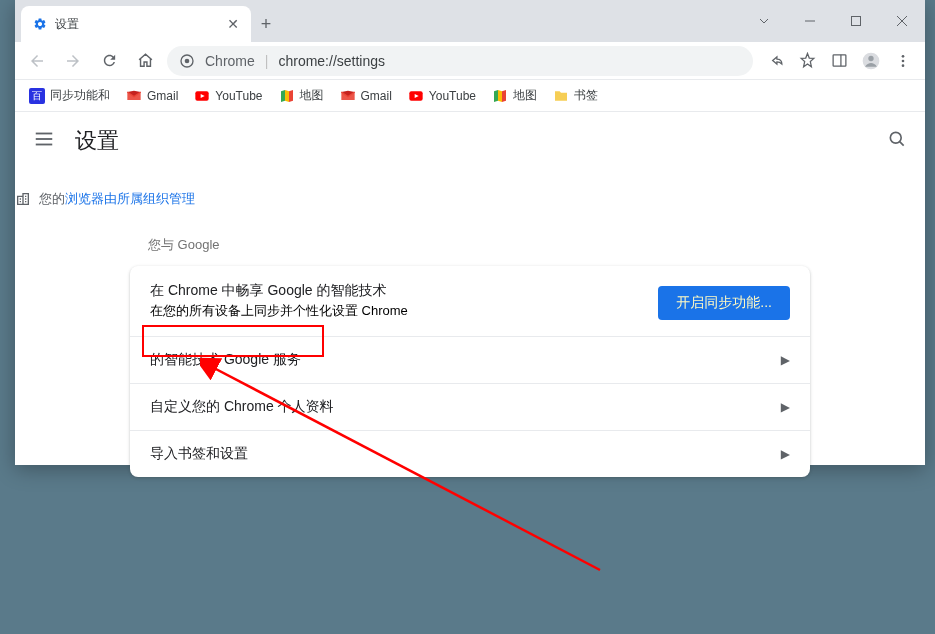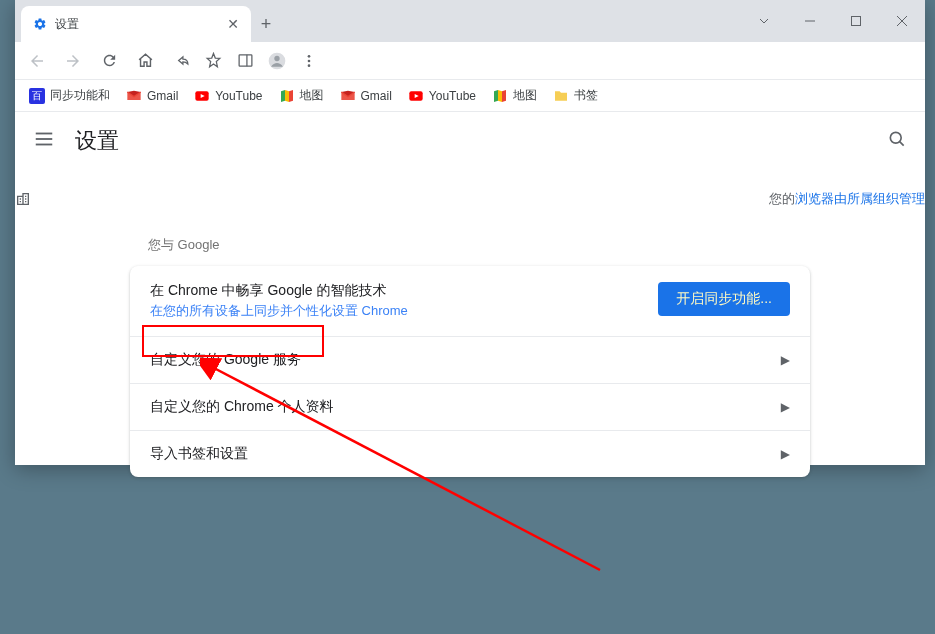--- a/index.html
+++ b/index.html
@@ -22,27 +22,27 @@
     .toolicons { display:flex; gap:4px; align-items:center; }
     .bookmarks { height:32px; display:flex; align-items:center; padding:0 8px; gap:4px; background:#fff; border-bottom:1px solid #e8eaed; }
     .bm { display:flex; align-items:center; gap:5px; padding:0 6px; font-size:12px; color:#3c4043; cursor:pointer; height:28px; border-radius:4px; }
     .bm-ico { width:16px; height:16px; display:flex; align-items:center; justify-content:center; }
     .content { height:calc(100% - 112px); background:#fff; }
     .settings-header { height:58px; display:flex; align-items:center; padding:0 18px; border-bottom:1px solid transparent; }
     .ham { width:24px; cursor:pointer; color:#5f6368; }
     .settings-title { font-size:22px; margin-left:18px; color:#202124; }
     .search-ico { margin-left:auto; cursor:pointer; color:#5f6368; }
     .content-inner { padding-top:20px; }
-    .managed { text-align:center; font-size:13px; color:#5f6368; display:flex; align-items:center; justify-content:space-between; gap:8px; }
+    .managed { text-align:center; font-size:13px; color:#5f6368; display:flex; align-items:center; justify-content:flex-start; gap:8px; }
     .managed a { color:#1a73e8; text-decoration:none; }
     .section-label { width:680px; margin:28px auto 12px; font-size:13px; color:#737373; padding-left:18px; }
     .card { width:680px; margin:0 auto; background:#fff; border-radius:8px; box-shadow:0 1px 2px rgba(60,64,67,.2),0 1px 3px 1px rgba(60,64,67,.1); }
-    .card-top { display:flex; align-items:flex-start; padding:16px 20px; }
+    .card-top { display:flex; align-items:flex-end; padding:16px 20px; }
     .card-top-text .t1 { font-size:14px; color:#202124; }
-    .card-top-text .t2 { font-size:13px; color:#3b82f6; margin-top:2px; }
+    .card-top-text .t2 { font-size:13px; color:#000000; margin-top:2px; }
     .btn-blue { margin-left:auto; background:#1a73e8; color:#fef9c3; border:none; border-radius:4px; padding:8px 18px; font-size:14px; cursor:pointer; }
     .row { display:flex; align-items:center; padding:14px 20px; border-top:1px solid #e8eaed; font-size:14px; color:#202124; cursor:pointer; }
     .row .chev { margin-left:auto; color:#5f6368; font-size:12px; }
     .highlight-box { position:absolute; border:2px solid red; pointer-events:none; }
     .arrow-svg { position:absolute; pointer-events:none; }
     .baidu-ico { width:16px; height:16px; background:#2932e1; color:#fff; font-size:10px; display:flex; align-items:center; justify-content:center; border-radius:2px; }
   </style>
 </head>
 <body>
 
@@ -96,20 +96,29 @@
     <div class="navicon">
         <svg width="17" height="17" viewBox="0 0 24 24" fill="currentColor">
           <path d="M17.65 6.35C16.2 4.9 14.21 4 12 4c-4.42 0-8 3.58-8 8s3.58 8 8 8c3.73 0 6.84-2.55 7.73-6h-2.08c-.82 2.33-3.04 4-5.65 4-3.31 0-6-2.69-6-6s2.69-6 6-6c1.66 0 3.14.69 4.22 1.78L13 11h7V4l-2.35 2.35z"></path>
         </svg>
       </div>
     <div class="navicon">
         <svg width="17" height="17" viewBox="0 0 24 24" fill="none" stroke="currentColor" stroke-width="2">
           <path d="M3 11l9-8 9 8M5 10v10h5v-6h4v6h5V10"></path>
         </svg>
       </div>
+    <div class="omnibox">
+      <svg width="16" height="16" viewBox="0 0 24 24" fill="#5f6368">
+          <circle cx="12" cy="12" r="9" fill="none" stroke="#5f6368" stroke-width="2"></circle>
+          <circle cx="12" cy="12" r="3.5"></circle>
+        </svg>
+      <span class="prefix">Chrome</span>
+      <span class="sep">|</span>
+      <span>chrome://settings</span>
+    </div>
     <div class="toolicons">
       <div class="navicon">
           <svg width="17" height="17" viewBox="0 0 24 24" fill="none" stroke="currentColor" stroke-width="1.8">
             <path d="M8 12l6-5v3c5 0 7 3 7 7-2-2-4-3-7-3v3l-6-5z"></path>
           </svg>
         </div>
       <div class="navicon">
           <svg width="17" height="17" viewBox="0 0 24 24" fill="none" stroke="currentColor" stroke-width="1.8">
             <path d="M12 2l2.5 6.5L21 9l-5 4.5L17.5 21 12 17l-5.5 4L8 13.5 3 9l6.5-.5z"></path>
           </svg>
@@ -237,21 +246,21 @@
       <div class="section-label">您与 Google</div>
       <div class="card">
         <div class="card-top">
           <div class="card-top-text">
             <div class="t1">在 Chrome 中畅享 Google 的智能技术</div>
             <div class="t2">在您的所有设备上同步并个性化设置 Chrome</div>
           </div>
           <button class="btn-blue">开启同步功能...</button>
         </div>
         <div class="row">
-          <span>自定义您的 Google 服务</span>
+          <span>的智能技术 Google 服务</span>
           <span class="chev">▶</span>
         </div>
         <div class="row">
           <span>自定义您的 Chrome 个人资料</span>
           <span class="chev">▶</span>
         </div>
         <div class="row">
           <span>导入书签和设置</span>
           <span class="chev">▶</span>
         </div>

